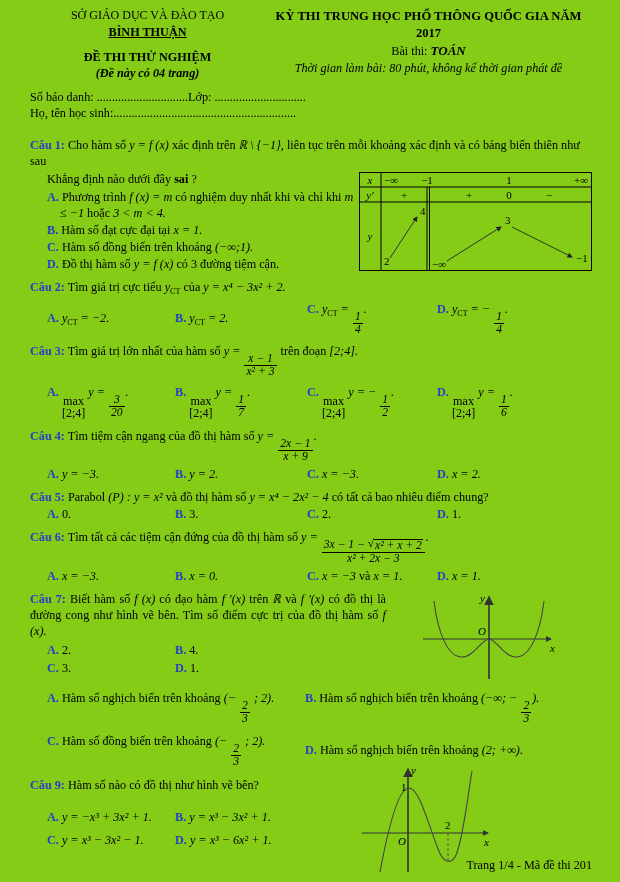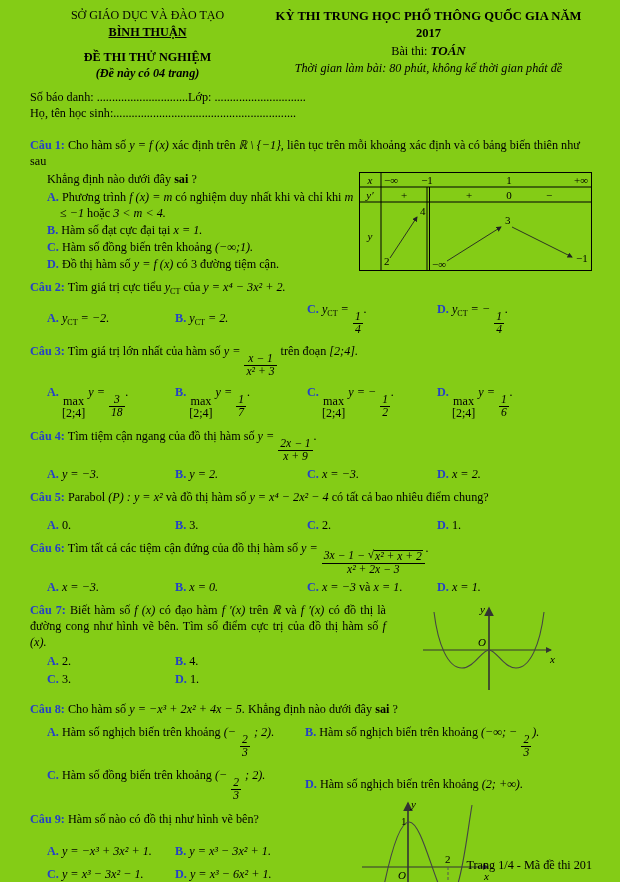--- a/index.html
+++ b/index.html
@@ -150,21 +150,21 @@
     <div><span class="qlabel">Câu 3:</span> <span>Tìm giá trị lớn nhất của hàm số <span class="mt">y = <span class="frac">
               <span class="fn">x − 1</span>
               <span class="fd">x² + 3</span>
             </span></span> trên đoạn <span class="mt">[2;4].</span></span></div>
     <div class="optgrid g4" style="margin-top:6px;">
       <span class="opt"><b class="ol">A.</b> <span><span class="mt"><span class="us">
                 <span class="ut">max</span>
                 <span class="ub">[2;4]</span>
               </span> y = <span class="frac">
                 <span class="fn">3</span>
-                <span class="fd">18</span>
+                <span class="fd">20</span>
               </span>.</span></span></span>
       <span class="opt"><b class="ol">B.</b> <span><span class="mt"><span class="us">
                 <span class="ut">max</span>
                 <span class="ub">[2;4]</span>
               </span> y = <span class="frac">
                 <span class="fn">1</span>
                 <span class="fd">7</span>
               </span>.</span></span></span>
       <span class="opt"><b class="ol">C.</b> <span><span class="mt"><span class="us">
                 <span class="ut">max</span>
@@ -191,21 +191,21 @@
     <div class="optgrid g4">
       <span class="opt"><b class="ol">A.</b> <span><span class="mt">y = −3.</span></span></span>
       <span class="opt"><b class="ol">B.</b> <span><span class="mt">y = 2.</span></span></span>
       <span class="opt"><b class="ol">C.</b> <span><span class="mt">x = −3.</span></span></span>
       <span class="opt"><b class="ol">D.</b> <span><span class="mt">x = 2.</span></span></span>
     </div>
   </div>
 
   <div class="q">
     <div><span class="qlabel">Câu 5:</span> <span>Parabol <span class="mt">(P) : y = x²</span> và đồ thị hàm số <span class="mt">y = x⁴ − 2x² − 4</span> có tất cả bao nhiêu điểm chung?</span></div>
-    <div class="optgrid g4" style="margin-top:12px;">
+    <div class="optgrid g4" style="margin-top:1px;">
       <span class="opt"><b class="ol">A.</b> <span>0.</span></span>
       <span class="opt"><b class="ol">B.</b> <span>3.</span></span>
       <span class="opt"><b class="ol">C.</b> <span>2.</span></span>
       <span class="opt"><b class="ol">D.</b> <span>1.</span></span>
     </div>
   </div>
 
   <div class="q">
     <div><span class="qlabel">Câu 6:</span> <span>Tìm tất cả các tiệm cận đứng của đồ thị hàm số <span class="mt">y = <span class="frac">
               <span class="fn">3x − 1 − <span class="sqrt">
@@ -243,21 +243,20 @@
         <line x1="70" y1="88" x2="70" y2="6" stroke="#333" stroke-width="1.6" marker-end="url(#ax7)"></line>
         <path d="M15,10 C19,43 29,66 43,66 C55,66 63,48 70,48 C77,48 85,66 97,66 C111,66 121,43 125,10" fill="none" stroke="#444" stroke-width="1.1"></path>
         <text class="it" x="61" y="11">y</text>
         <text class="it" x="131" y="61">x</text>
         <text class="it" x="59" y="44">O</text>
       </svg>
     </div>
   </div>
 
   <div class="q">
-    <div><span class="qlabel">Câu 8:</span> <span>Cho hàm số <span class="mt">y = −x³ + 2x² + 4x − 5.</span> Khẳng định nào dưới đây <b>sai</b> ?</span></div>
     <div class="optgrid g2w" style="margin-top:7px;">
       <span class="opt"><b class="ol">A.</b> <span>Hàm số nghịch biến trên khoảng <span class="mt">(− <span class="frac">
                 <span class="fn">2</span>
                 <span class="fd">3</span>
               </span> ; 2).</span></span></span>
       <span class="opt"><b class="ol">B.</b> <span>Hàm số nghịch biến trên khoảng <span class="mt">(−∞; − <span class="frac">
                 <span class="fn">2</span>
                 <span class="fd">3</span>
               </span>).</span></span></span>
       <span class="opt"><b class="ol">C.</b> <span>Hàm số đồng biến trên khoảng <span class="mt">(− <span class="frac">

